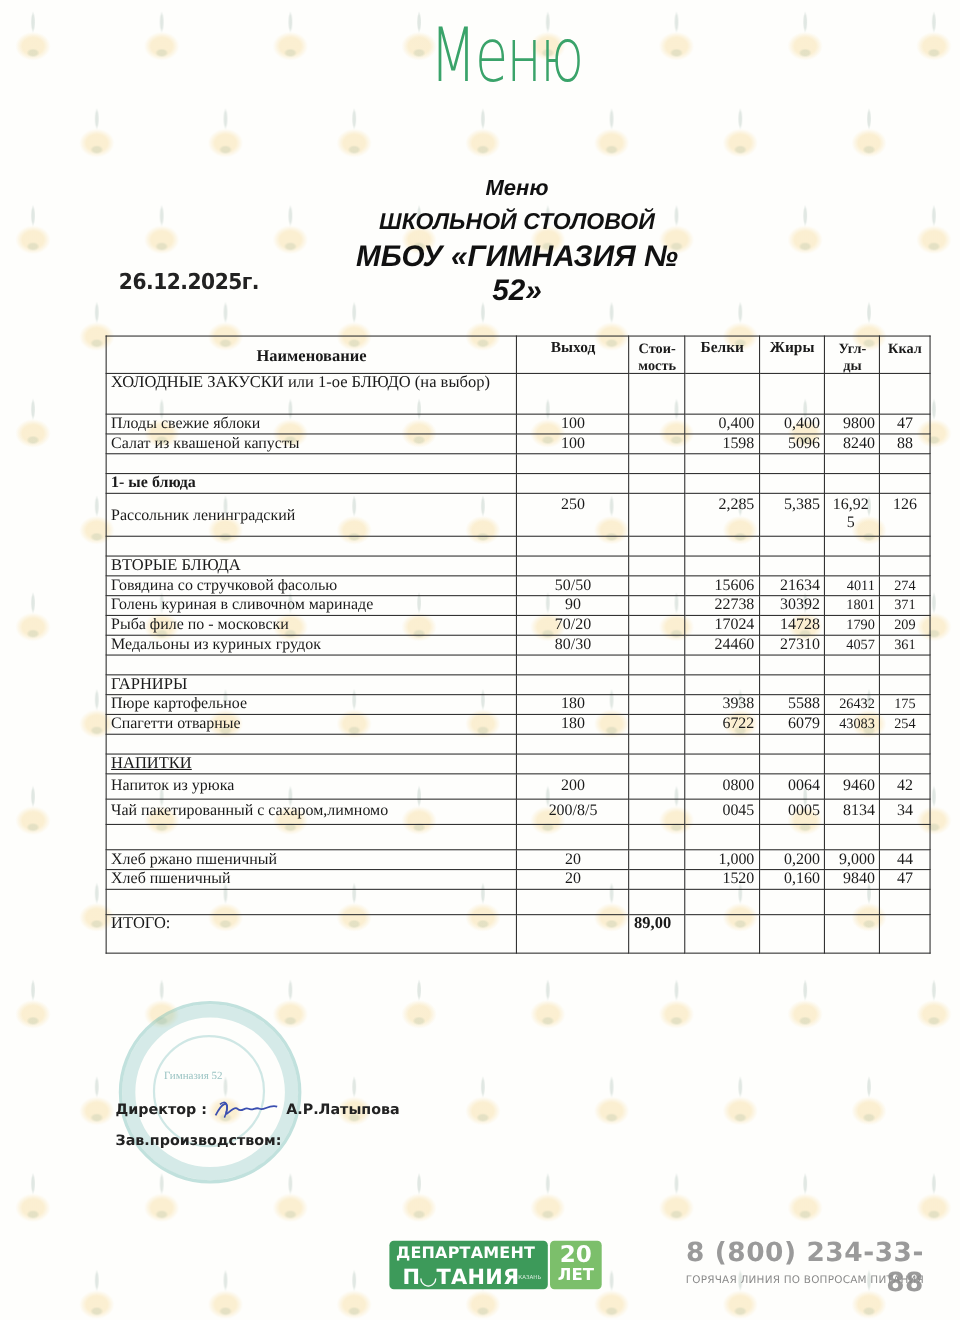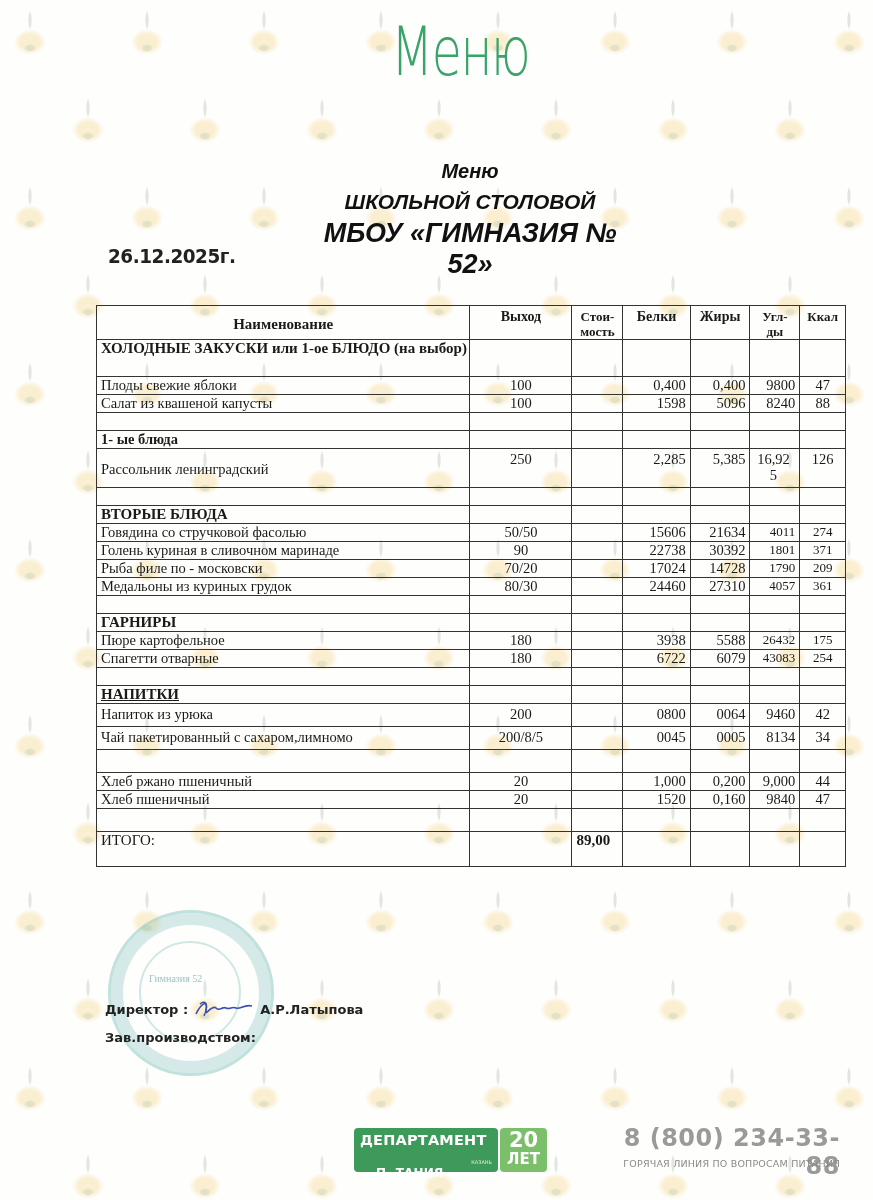--- a/index.html
+++ b/index.html
@@ -62,21 +62,21 @@
     .c-name { width: 344px; }
     .c-out { width: 94px; }
     .c-cost { width: 47px; }
     .c-prot { width: 62px; }
     .c-fat { width: 55px; }
     .c-carb { width: 46px; }
     .c-kcal { width: 42px; }
     td.num { text-align: right; padding-right: 6px; }
     td.out { text-align: center; }
     td.kcal { text-align: center; }
-    td.section { font-weight: bold; white-space: normal; font-size: 15px; }
+    td.section { font-weight: normal; white-space: normal; font-size: 15px; }
     td.subsection { font-weight: bold; padding-left: 36px; }
     tr.r-std td { height: 17px; }
     tr.r-empty td { height: 17px; }
     tr.r-tall td { height: 36px; }
     tr.r-mid td { height: 20px; padding-top: 2px; }
     td.narrow { font-size: 13px; }
     td.wrap { white-space: normal; text-align: center; }
     tr.r-rass td { height: 36px; padding-top: 2px; }
     tr.r-rass td.rname { vertical-align: middle; }
     tr.r-total td { height: 34px; }
@@ -108,21 +108,21 @@
       left: 105px; top: 1030px;
       font-family: "DejaVu Sans", sans-serif; font-weight: bold; font-size: 13px; color: #222;
     }
 
     .logo {
       left: 354px; top: 1128px; width: 144px; height: 44px; background: #3d9a5a;
       border-radius: 4px; color: #fff;
       font-family: "DejaVu Sans", sans-serif; font-weight: bold;
     }
     .logo .l1 { position: absolute; left: 6px; top: 4px; font-size: 14.5px; letter-spacing: 0.2px; }
-    .logo .l2 { position: absolute; left: 22px; top: 22px; font-size: 12px; letter-spacing: 0.2px; margin-top: 16px; }
+    .logo .l2 { position: absolute; left: 12px; top: 22px; font-size: 19px; letter-spacing: 0.2px; }
     .logo .l3 { position: absolute; right: 6px; top: 31px; font-size: 5px; font-weight: normal; opacity: 0.8; }
     .logo20 {
       left: 500px; top: 1128px; width: 47px; height: 44px; background: #7cbf6b; border-radius: 4px;
       color: #fff; font-family: "DejaVu Sans", sans-serif; font-weight: bold; text-align: center;
     }
     .logo20 .n { position: absolute; left: 0; right: 0; top: 0px; font-size: 21px; line-height: 24px; }
     .logo20 .t { position: absolute; left: 0; right: 0; top: 22px; font-size: 15px; line-height: 18px; }
     .phone {
       left: 600px; top: 1124px; width: 240px; text-align: right;
       font-family: "DejaVu Sans", sans-serif; font-weight: bold; font-size: 24px; color: #9a9a9a;

